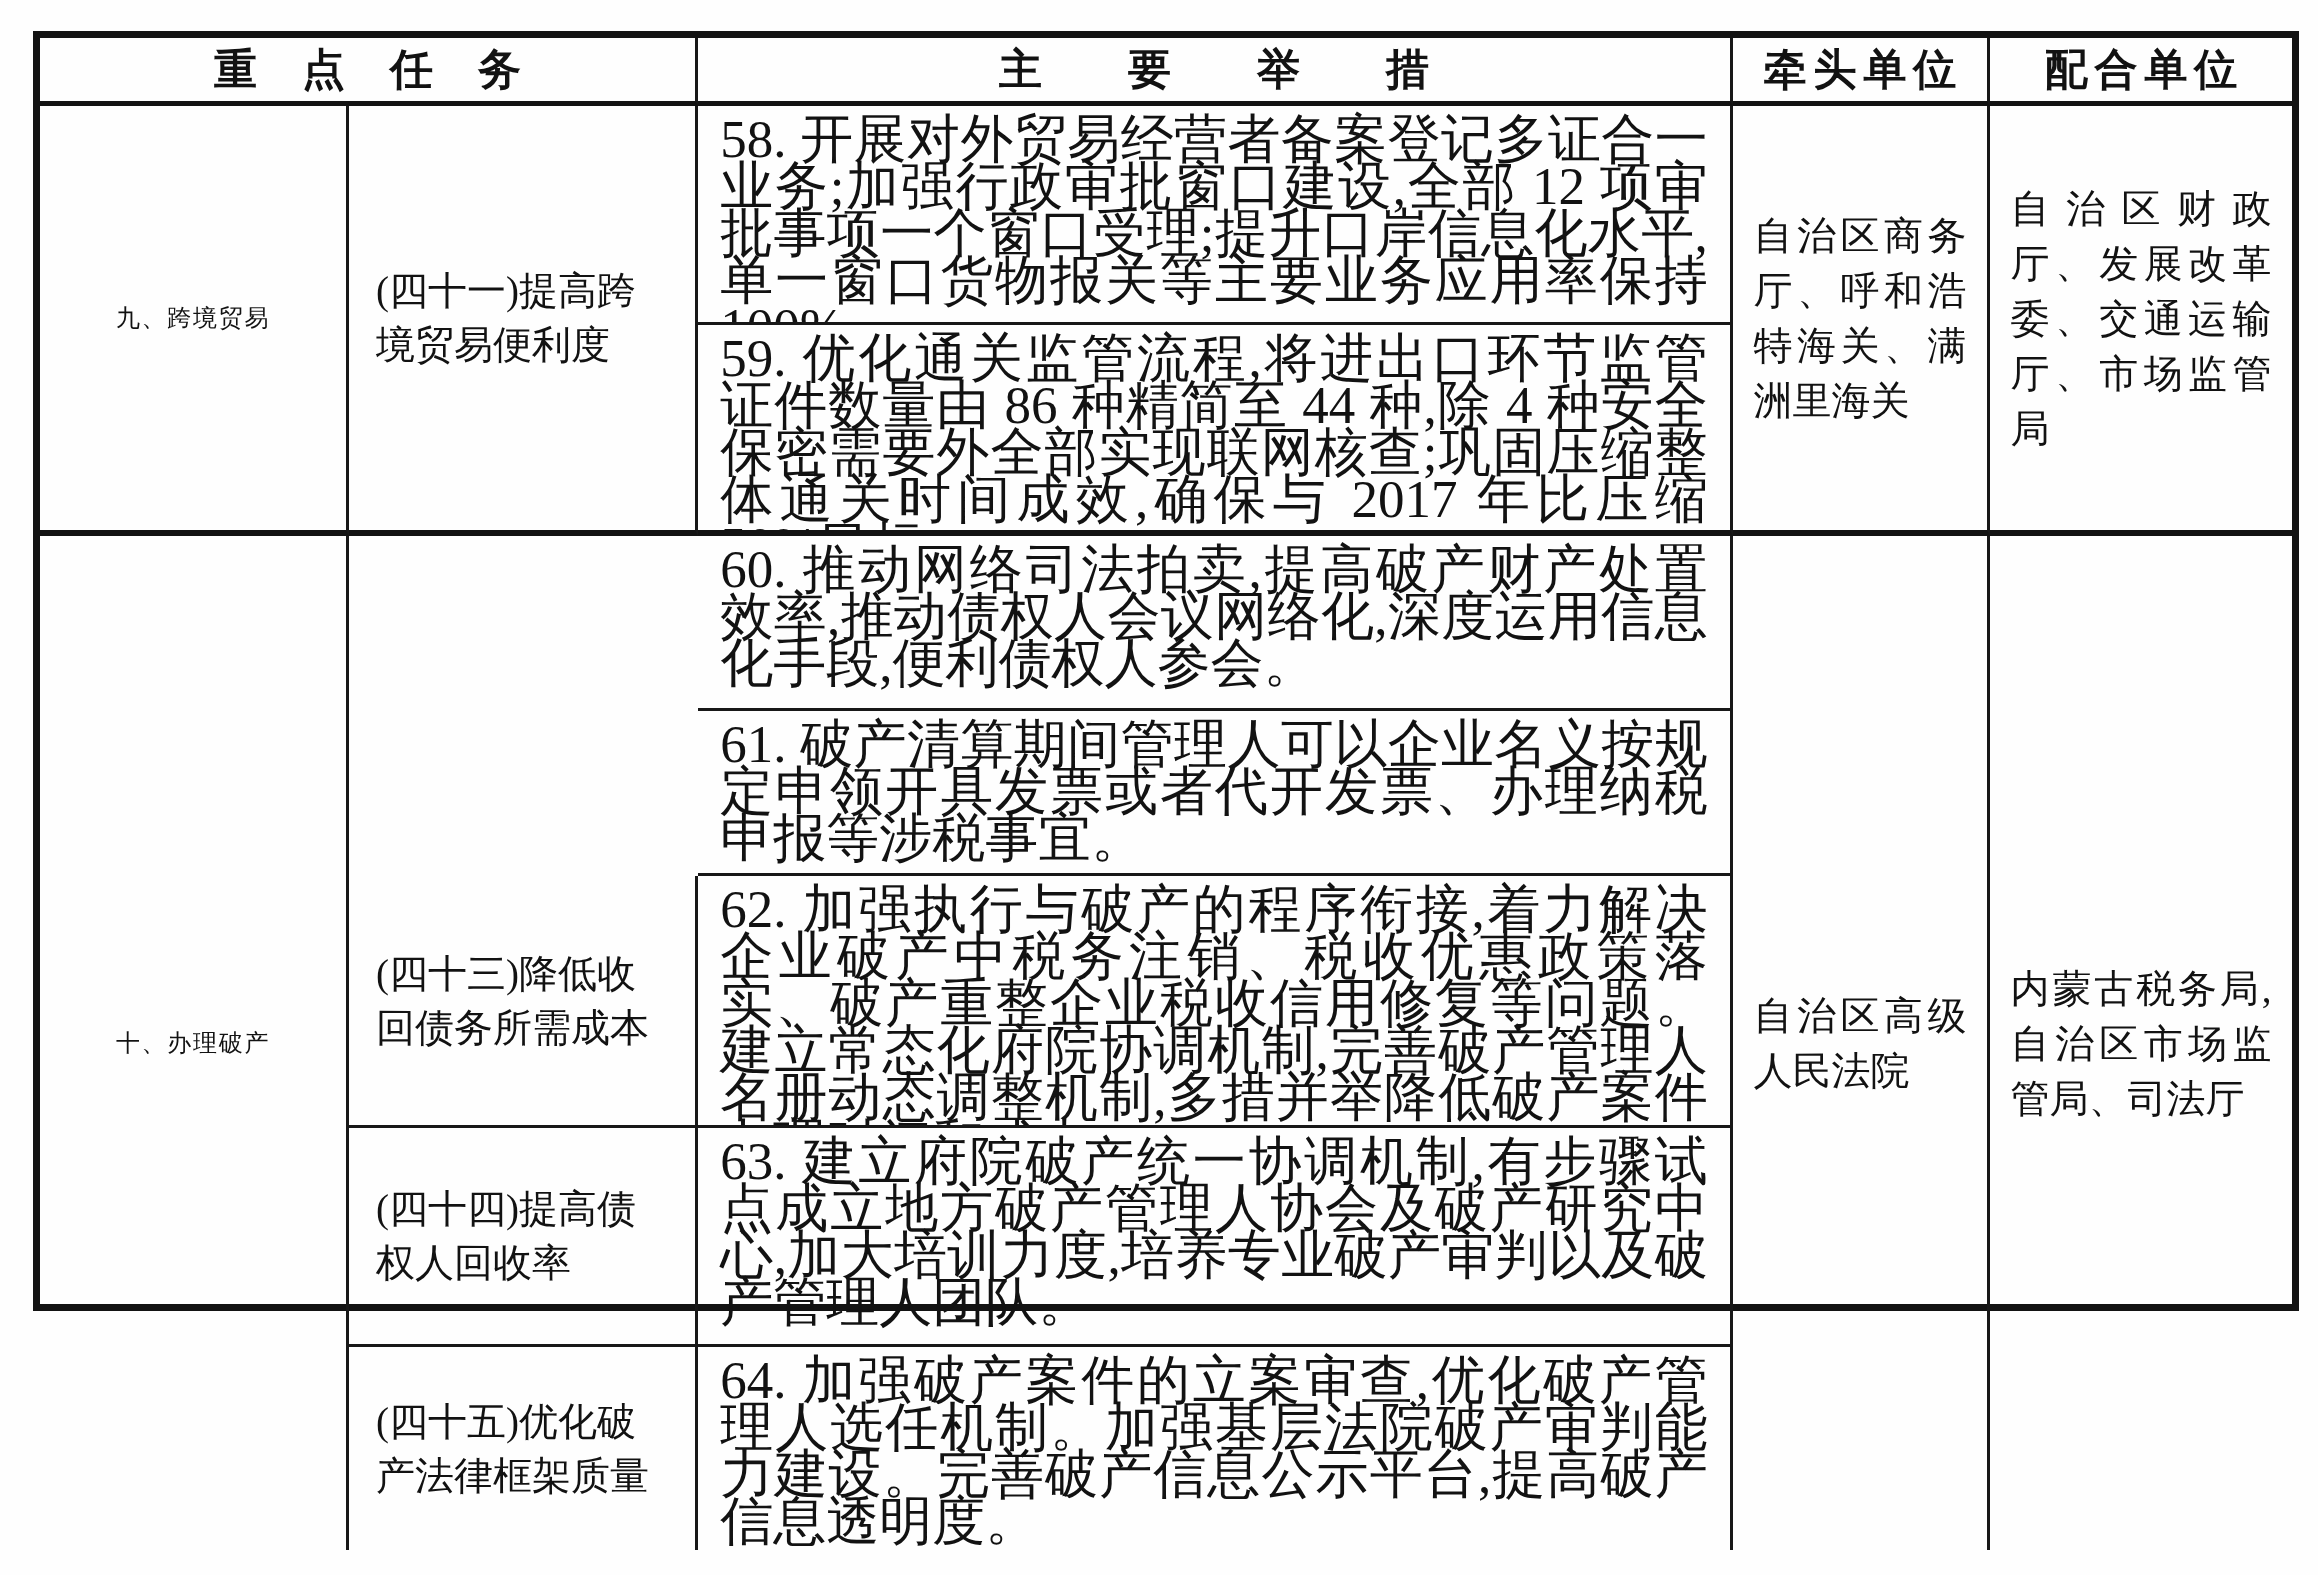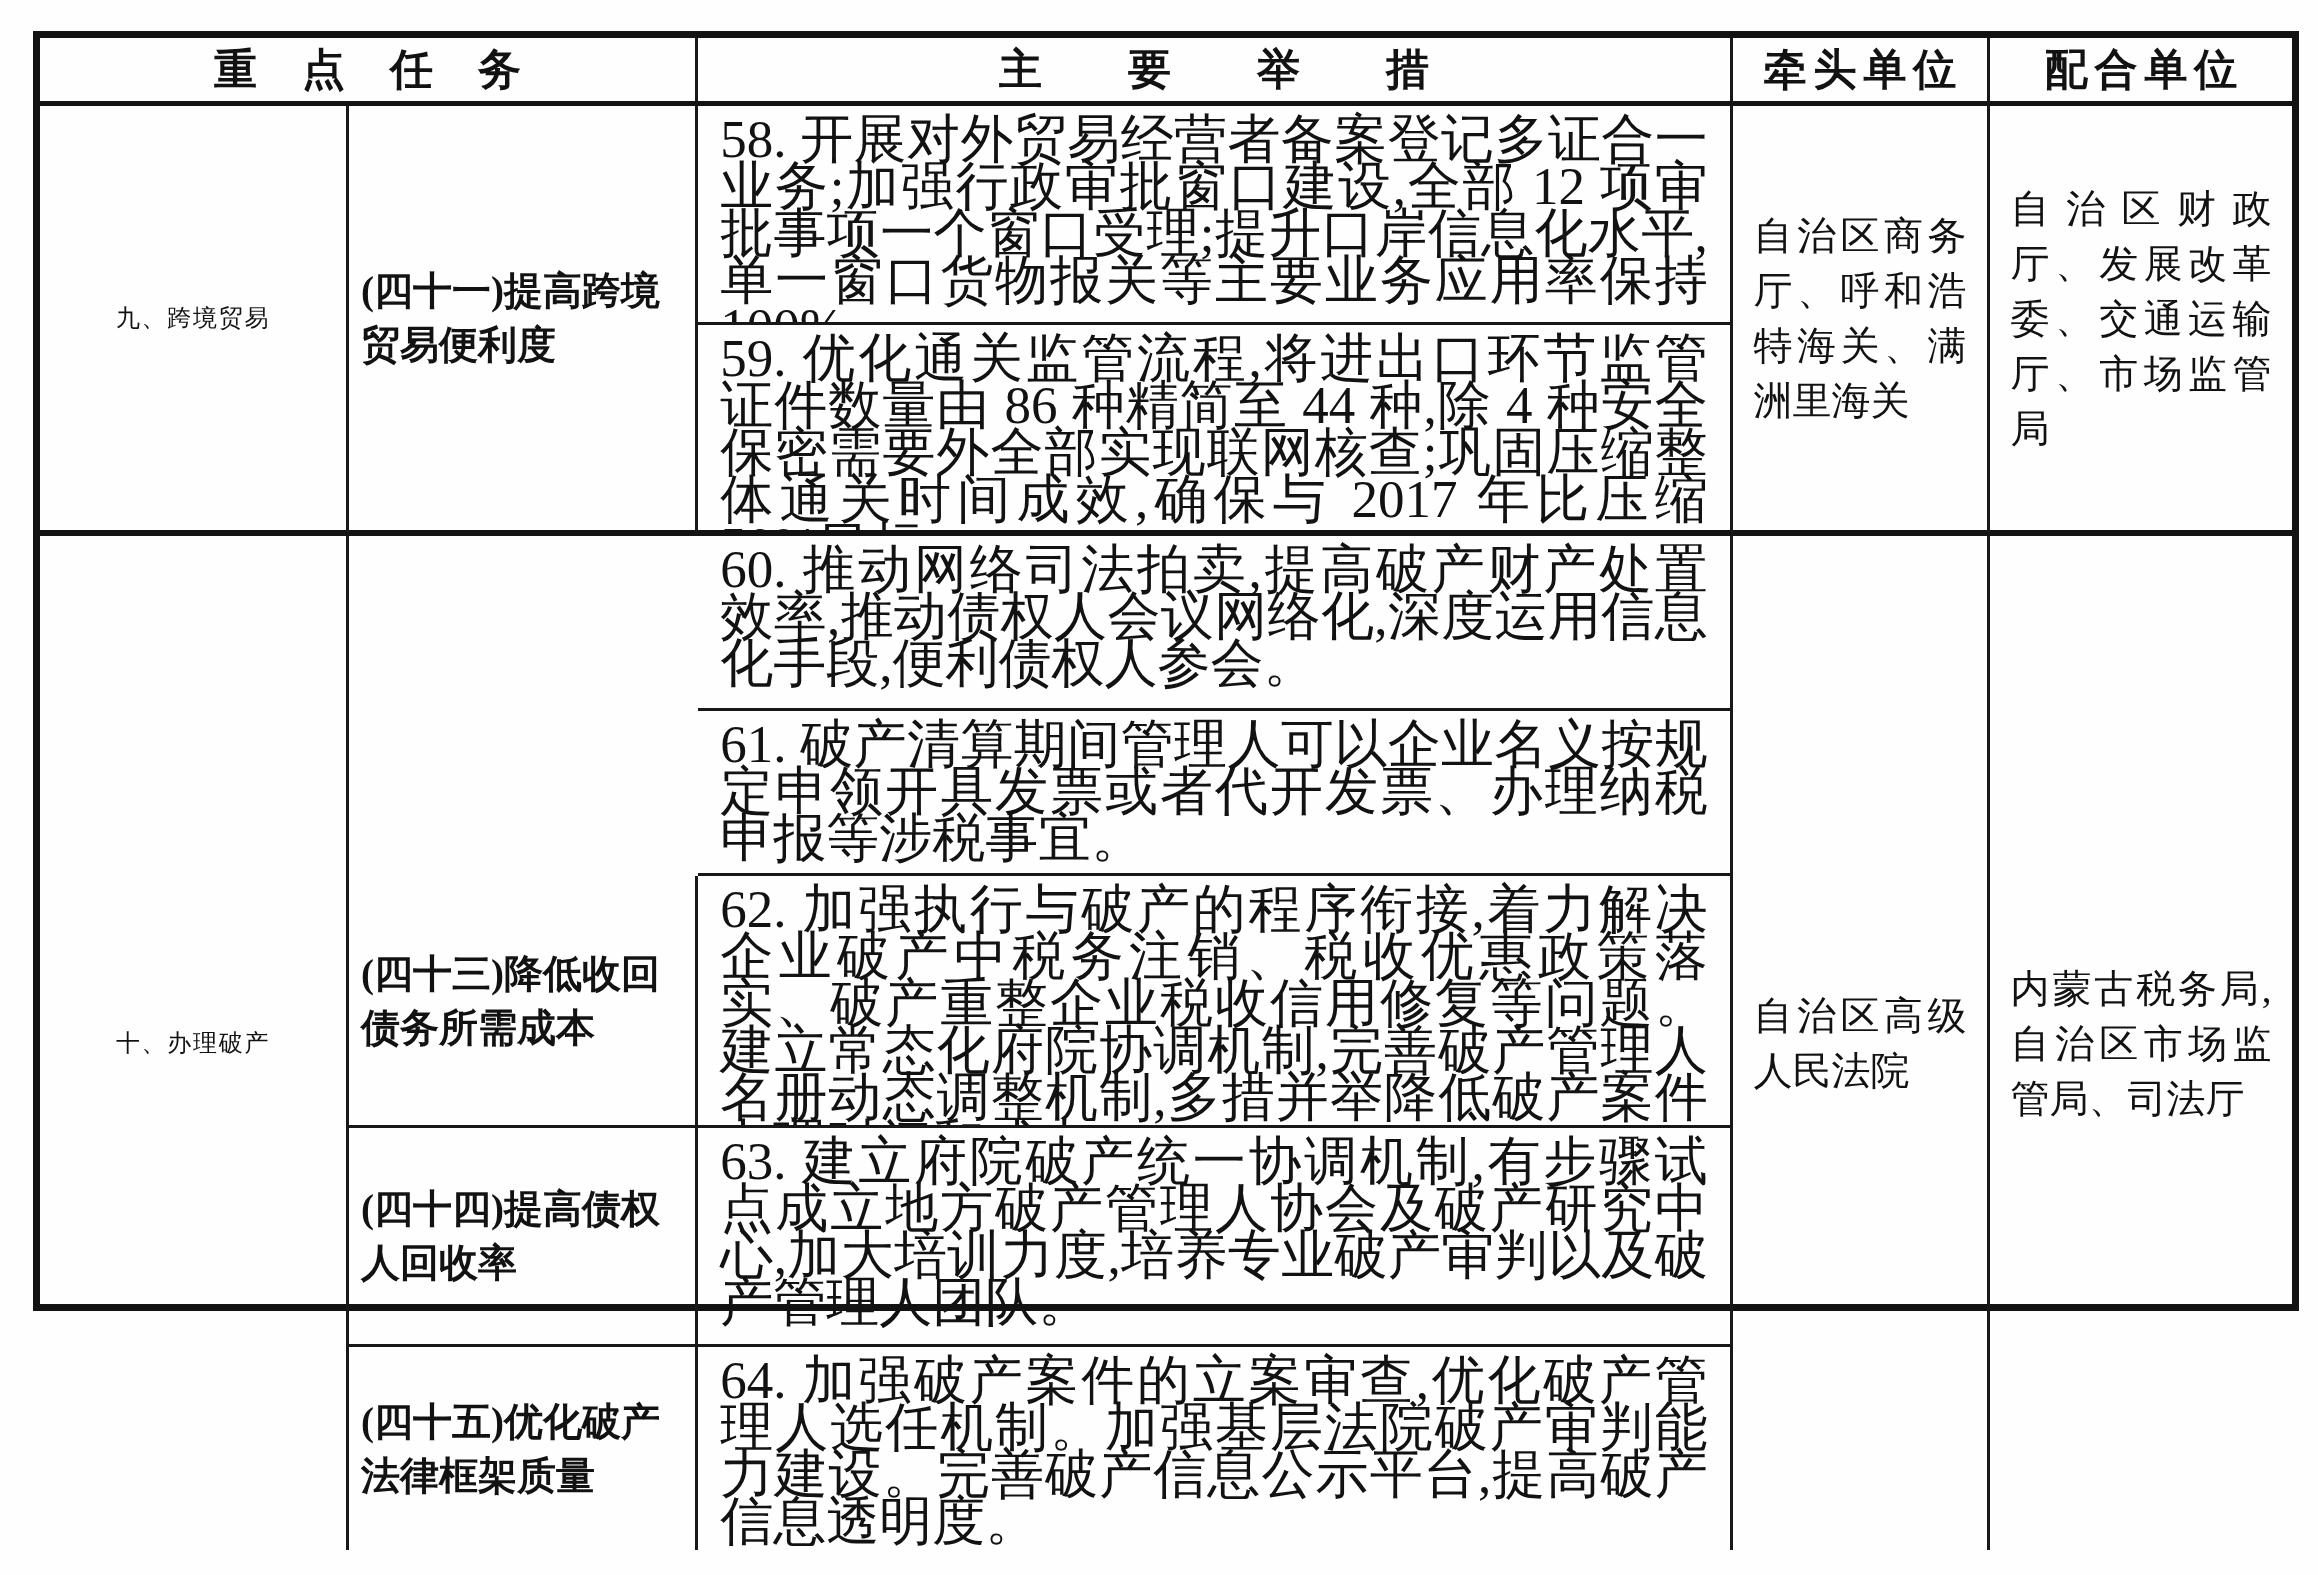--- a/index.html
+++ b/index.html
@@ -43,24 +43,23 @@
 
   
   .cat{
     display:flex;align-items:center;justify-content:center;
     font-size:24px;letter-spacing:1.7px;
   }
 
   
   .sub{
     display:flex;align-items:center;
-    padding:0 12px;
+    padding:0 27px;
     font-size:39px;line-height:54px;
     text-align:left;
-    font-weight:bold;
   }
 
   
   .mea{
     padding:10.3px 22.3px 0 22.3px;
     font-size:53px;line-height:47px;
     text-align:justify;
   }
 
   

